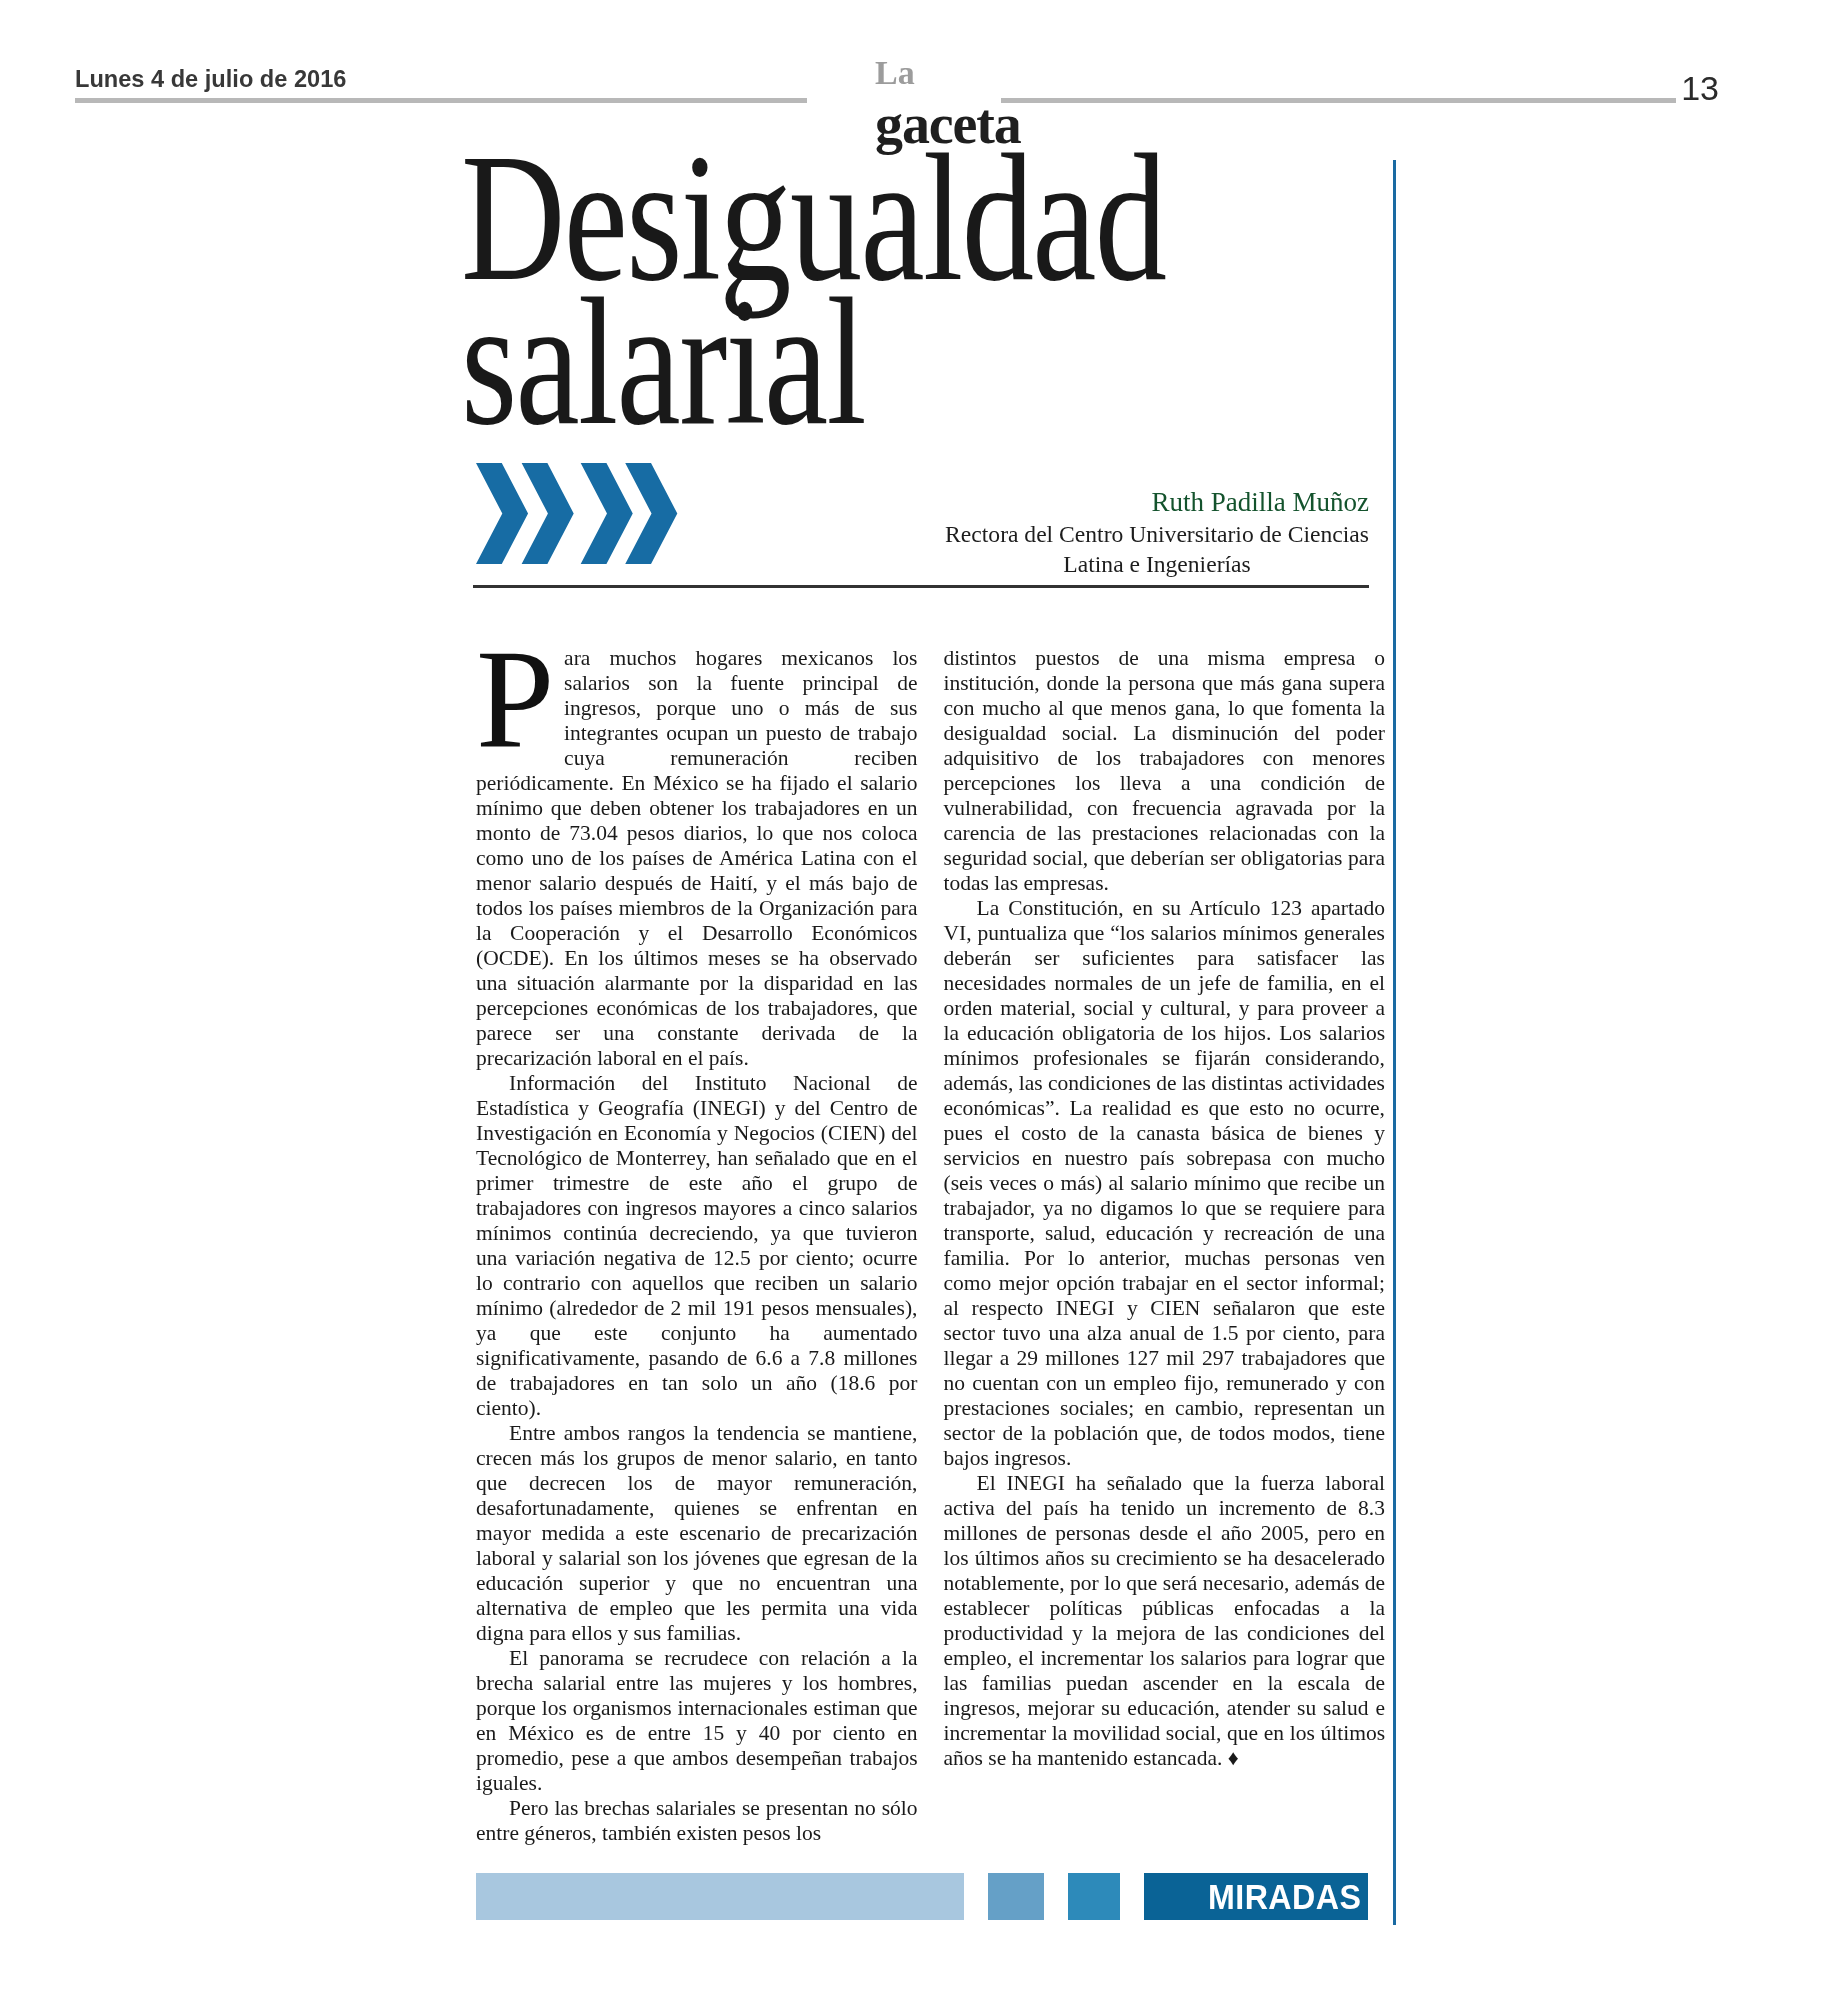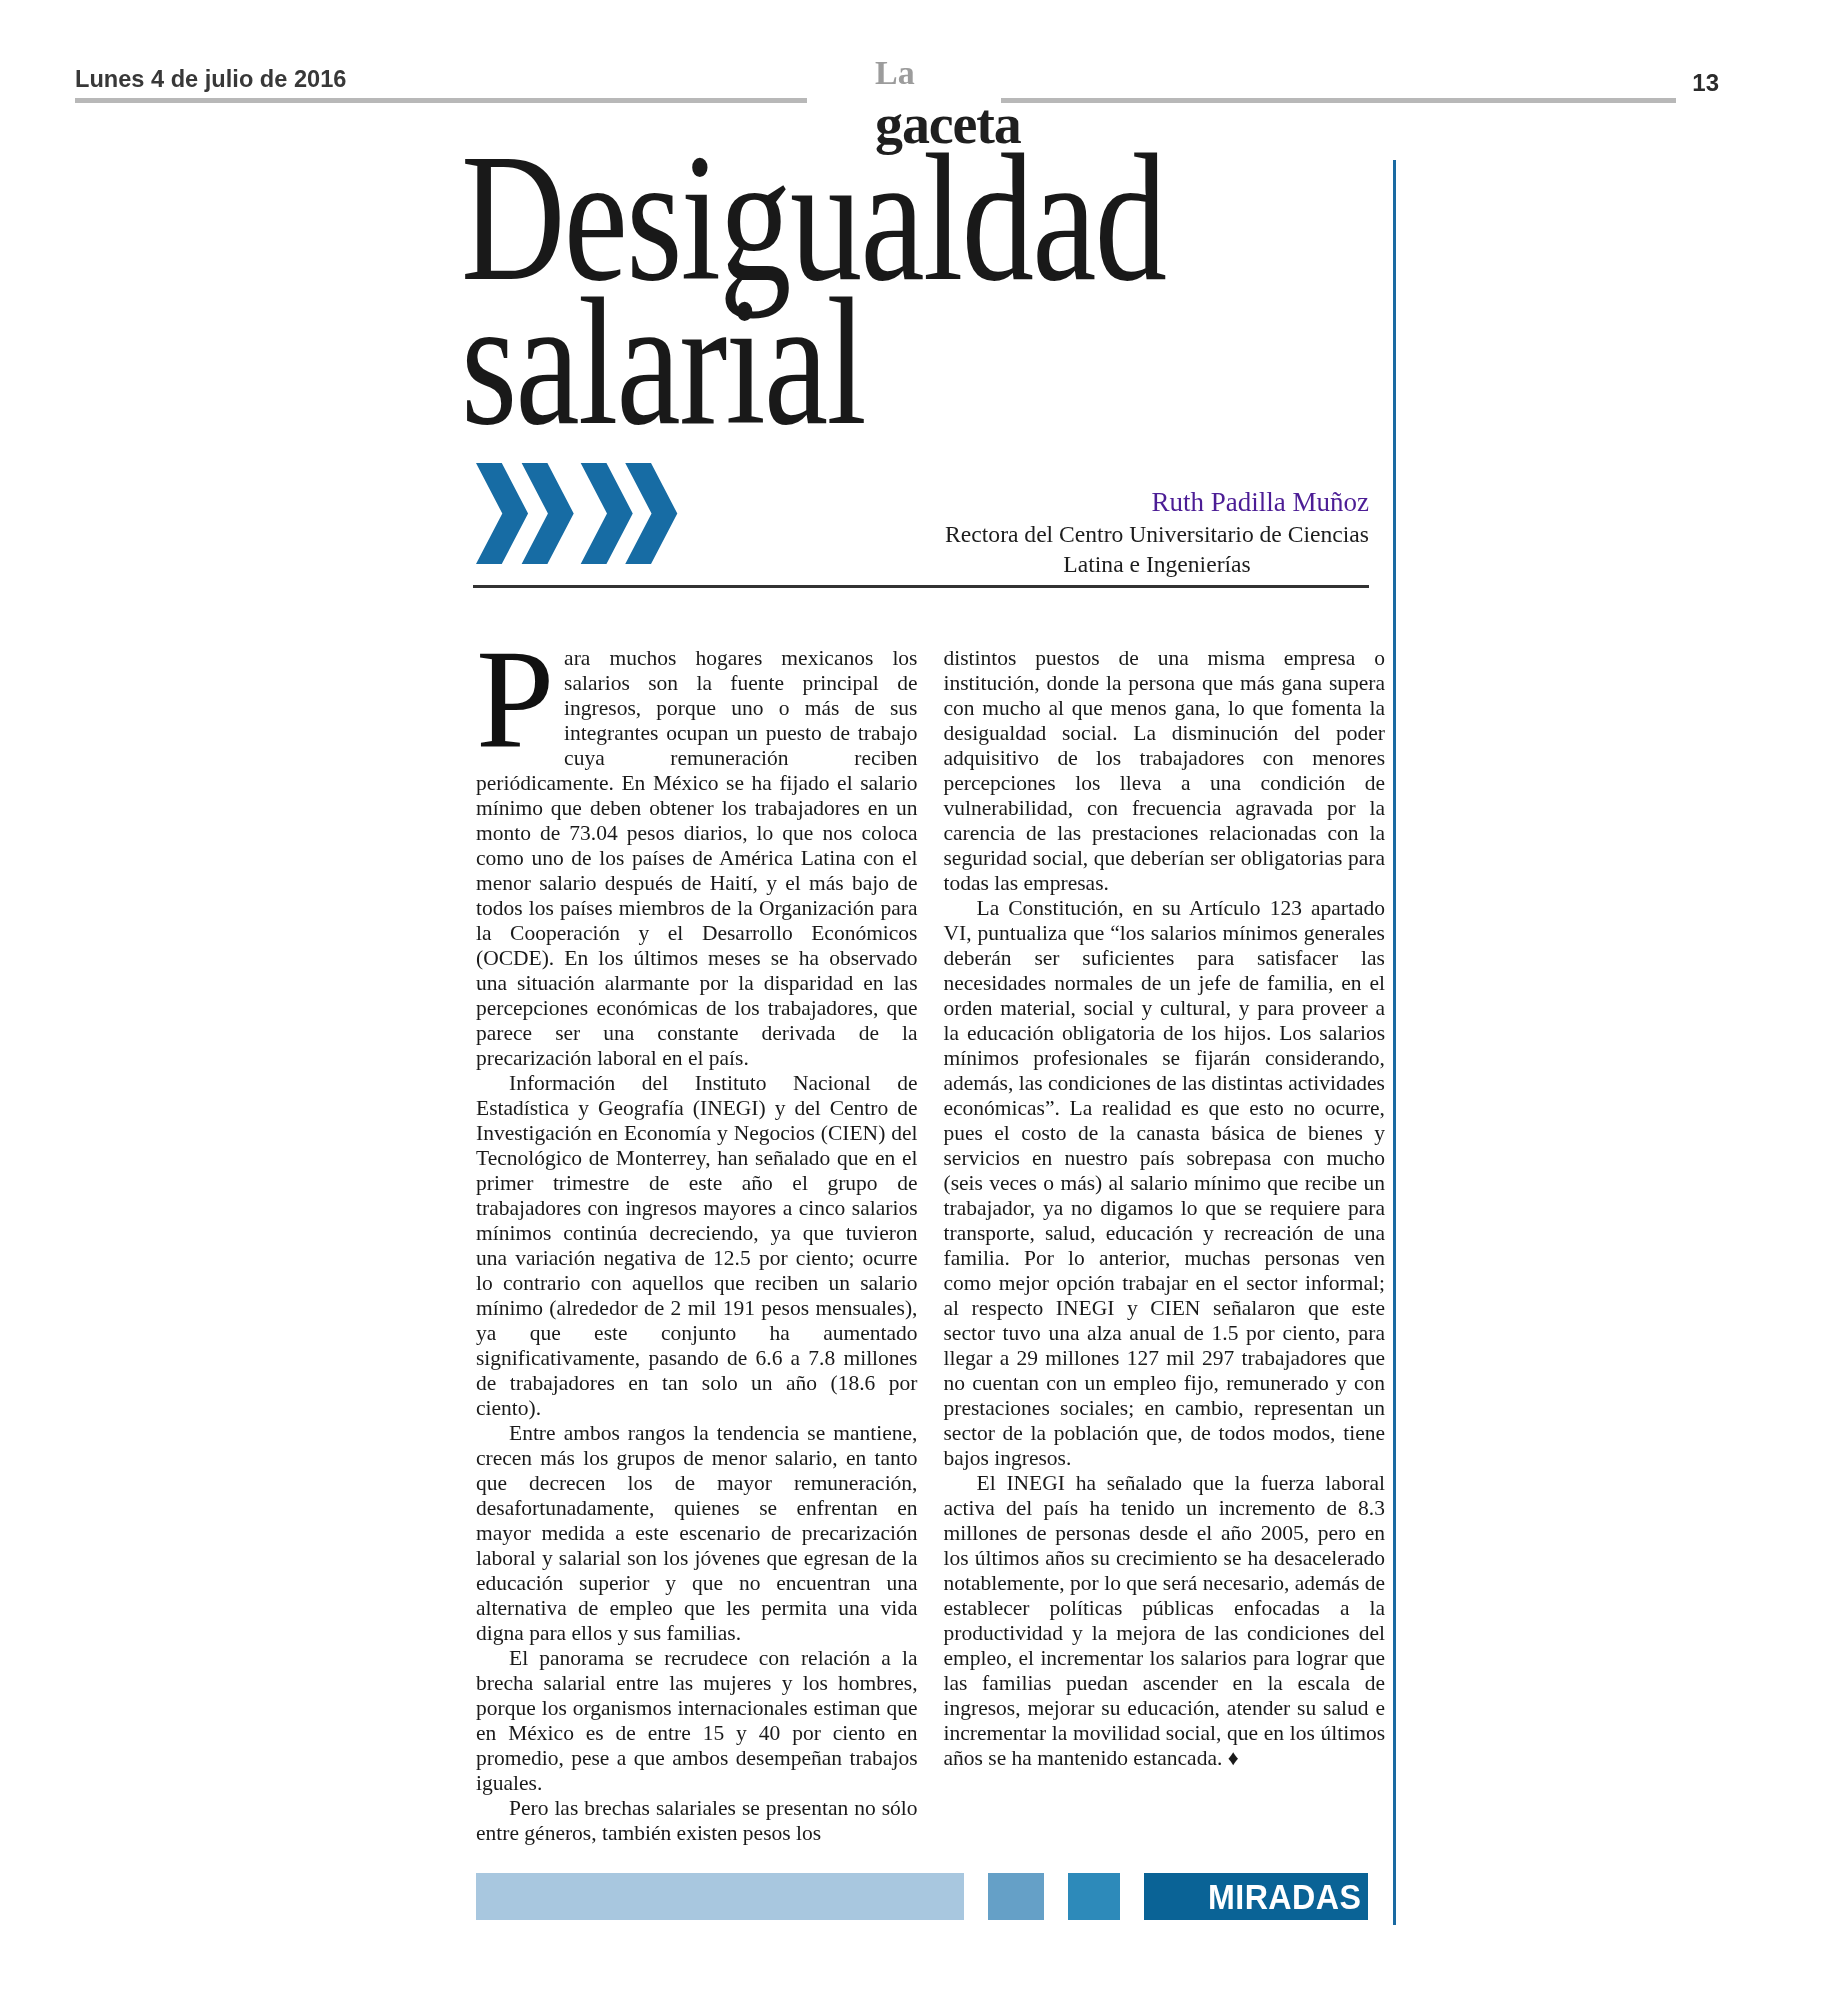--- a/index.html
+++ b/index.html
@@ -28,21 +28,21 @@
     font-family:"Liberation Serif", serif;
     font-size:34px;font-weight:700;color:#9c9c9c;
   }
   .masthead .gaceta{
     font-family:"Liberation Serif", serif;
     font-size:56px;font-weight:700;color:#1f1f1f;letter-spacing:-1.1px;margin-left:48px;
   }
   .pageno{
     position:absolute;right:115px;top:69px;
     font-family:"Liberation Sans", sans-serif;
-    font-size:24px;font-weight:700;color:#2b2b2b;
+    font-size:34px;font-weight:400;color:#2b2b2b;
   }
   
   .title{
     position:absolute;left:461px;top:146px;
     font-family:"Liberation Serif", serif;
     font-size:183px;line-height:144px;color:#191919;
     transform:scaleX(0.79);transform-origin:top left;
     white-space:nowrap;letter-spacing:-2.1px;
   }
   
@@ -51,21 +51,21 @@
     width:3.2px;height:1765px;background:#1a6aa2;
   }
   
   .chevrons{position:absolute;left:476px;top:463px;width:204px;height:101px;}
   
   .byline{
     position:absolute;right:465px;top:486px;
     text-align:right;white-space:nowrap;
   }
   .byline .author{
-    font-size:27px;line-height:33px;color:#4c1d95;
+    font-size:27px;line-height:33px;color:#14532d;
   }
   .byline .role{
     font-size:23.6px;line-height:30px;color:#1d1d1d;text-align:center;
   }
   .divider{
     position:absolute;left:473px;top:585px;
     width:896px;height:3.2px;background:#323232;
   }
   
   .columns{

